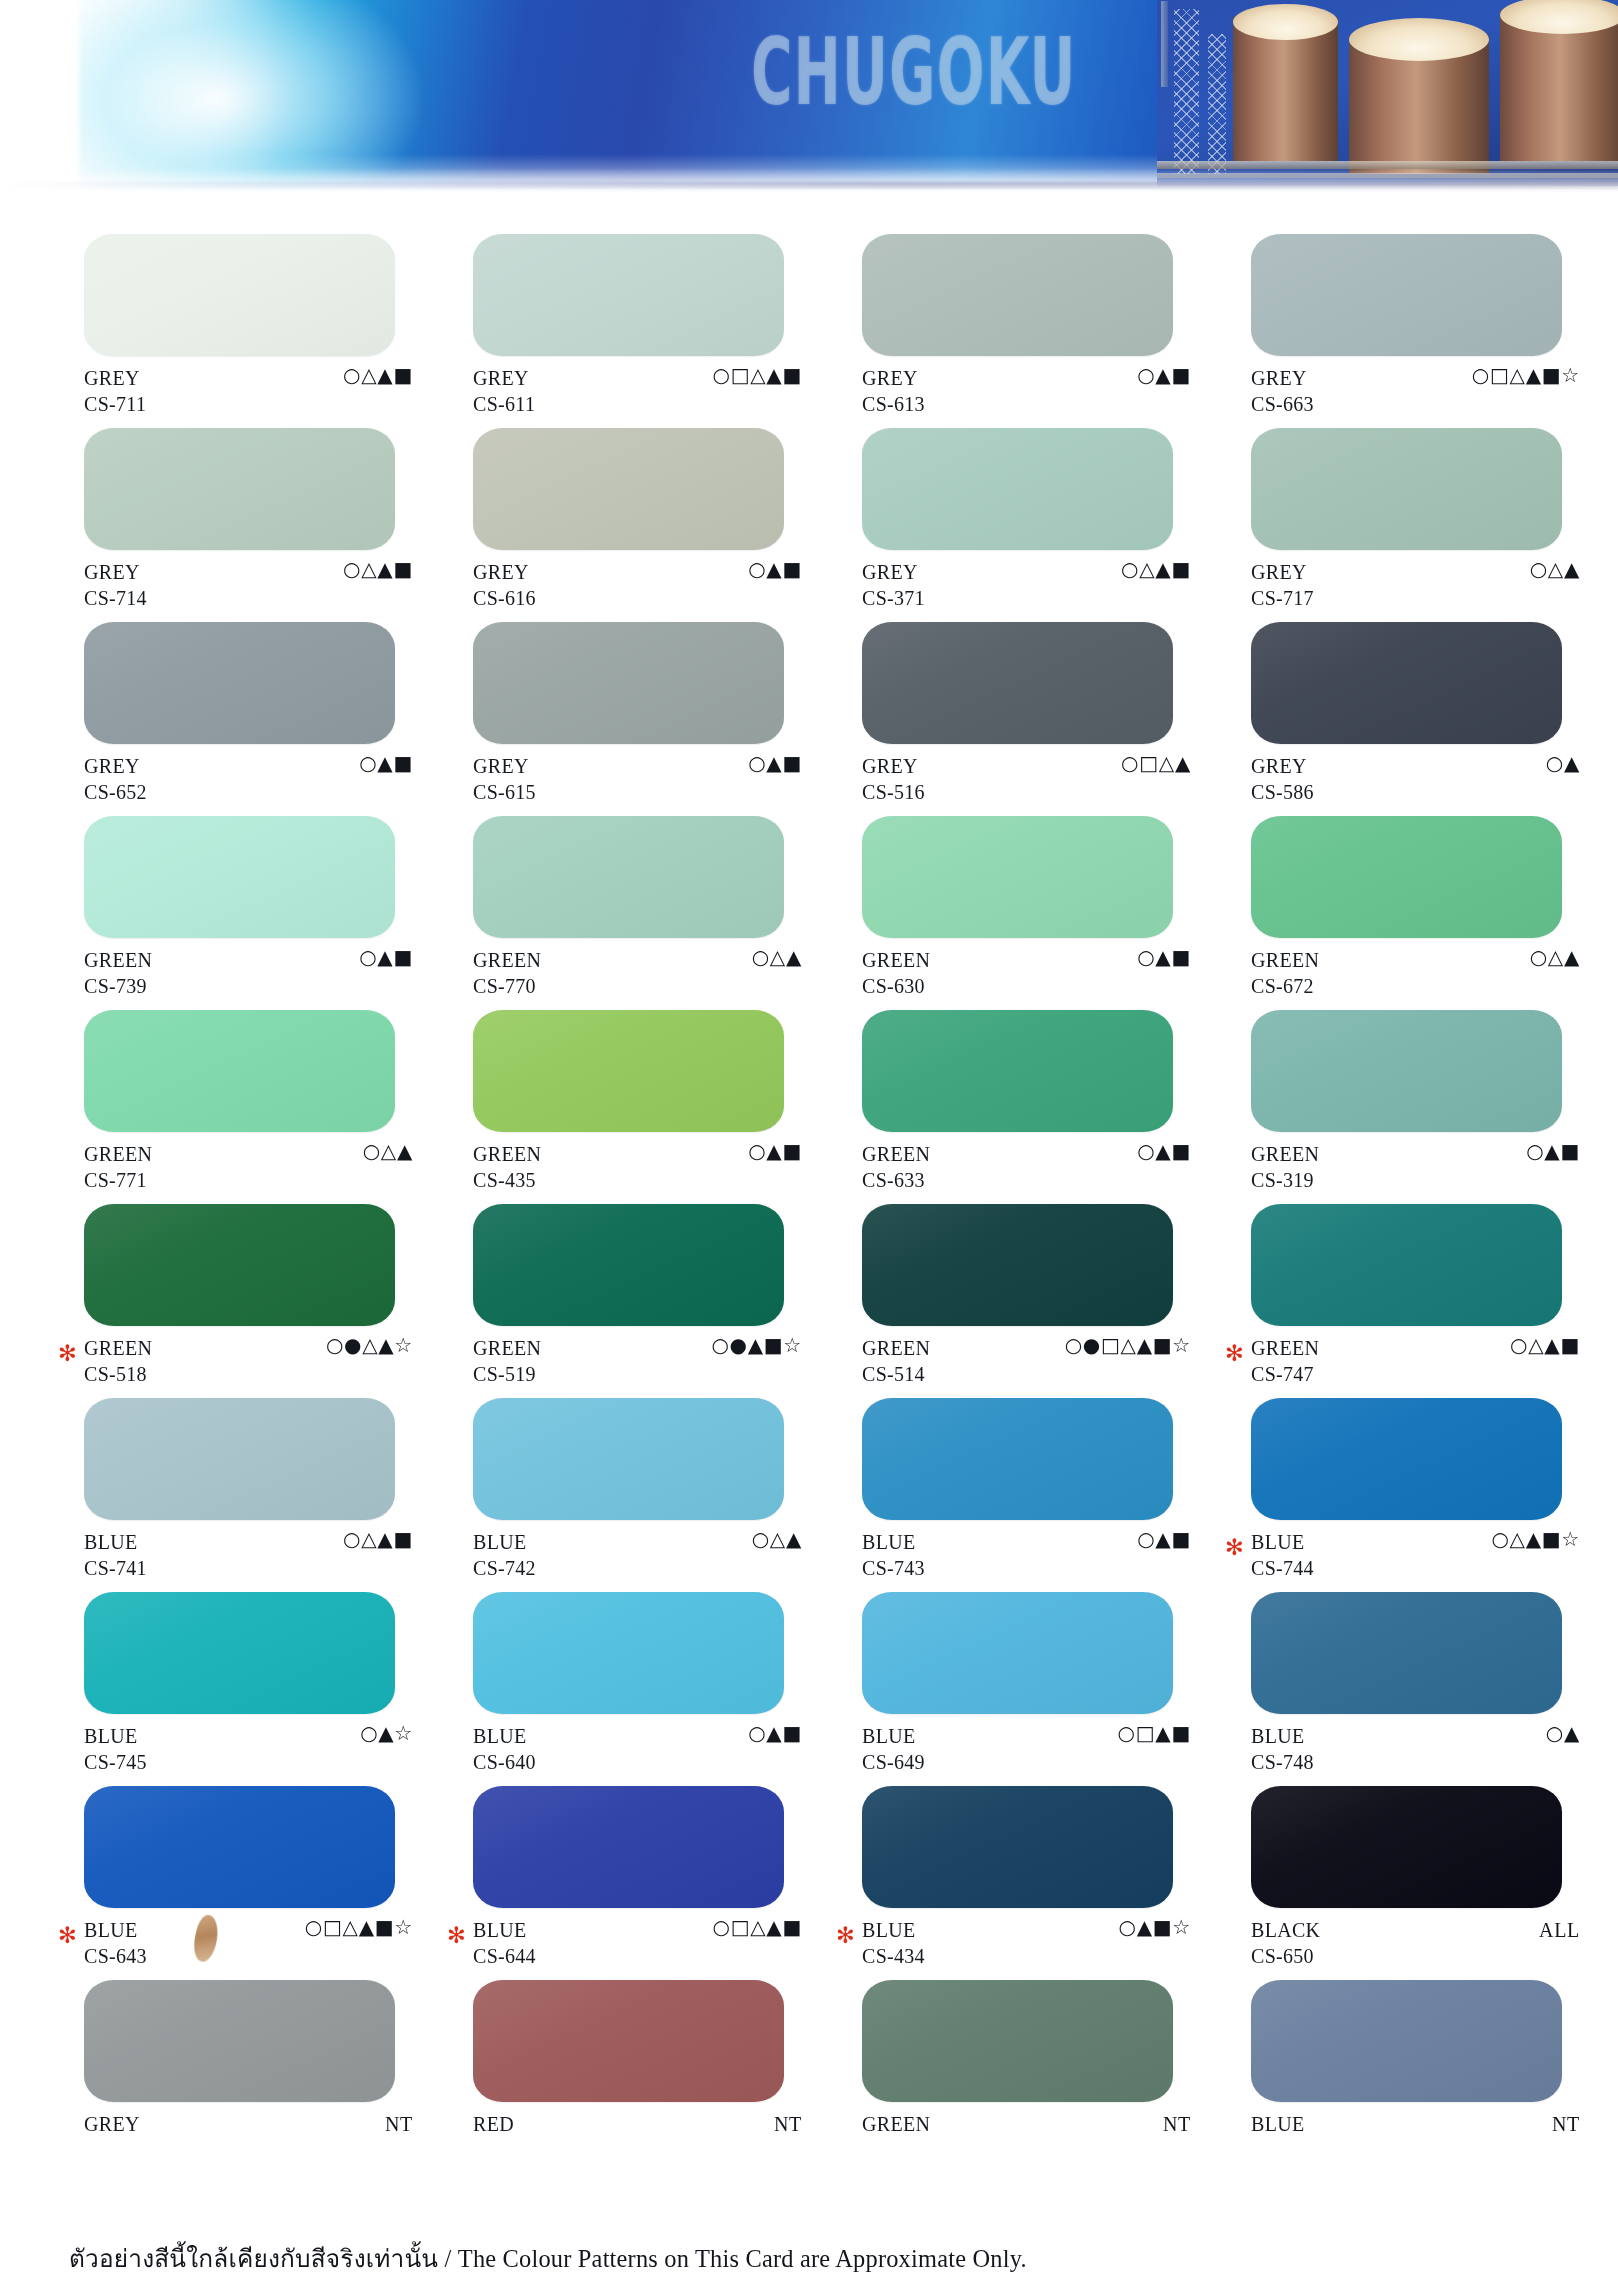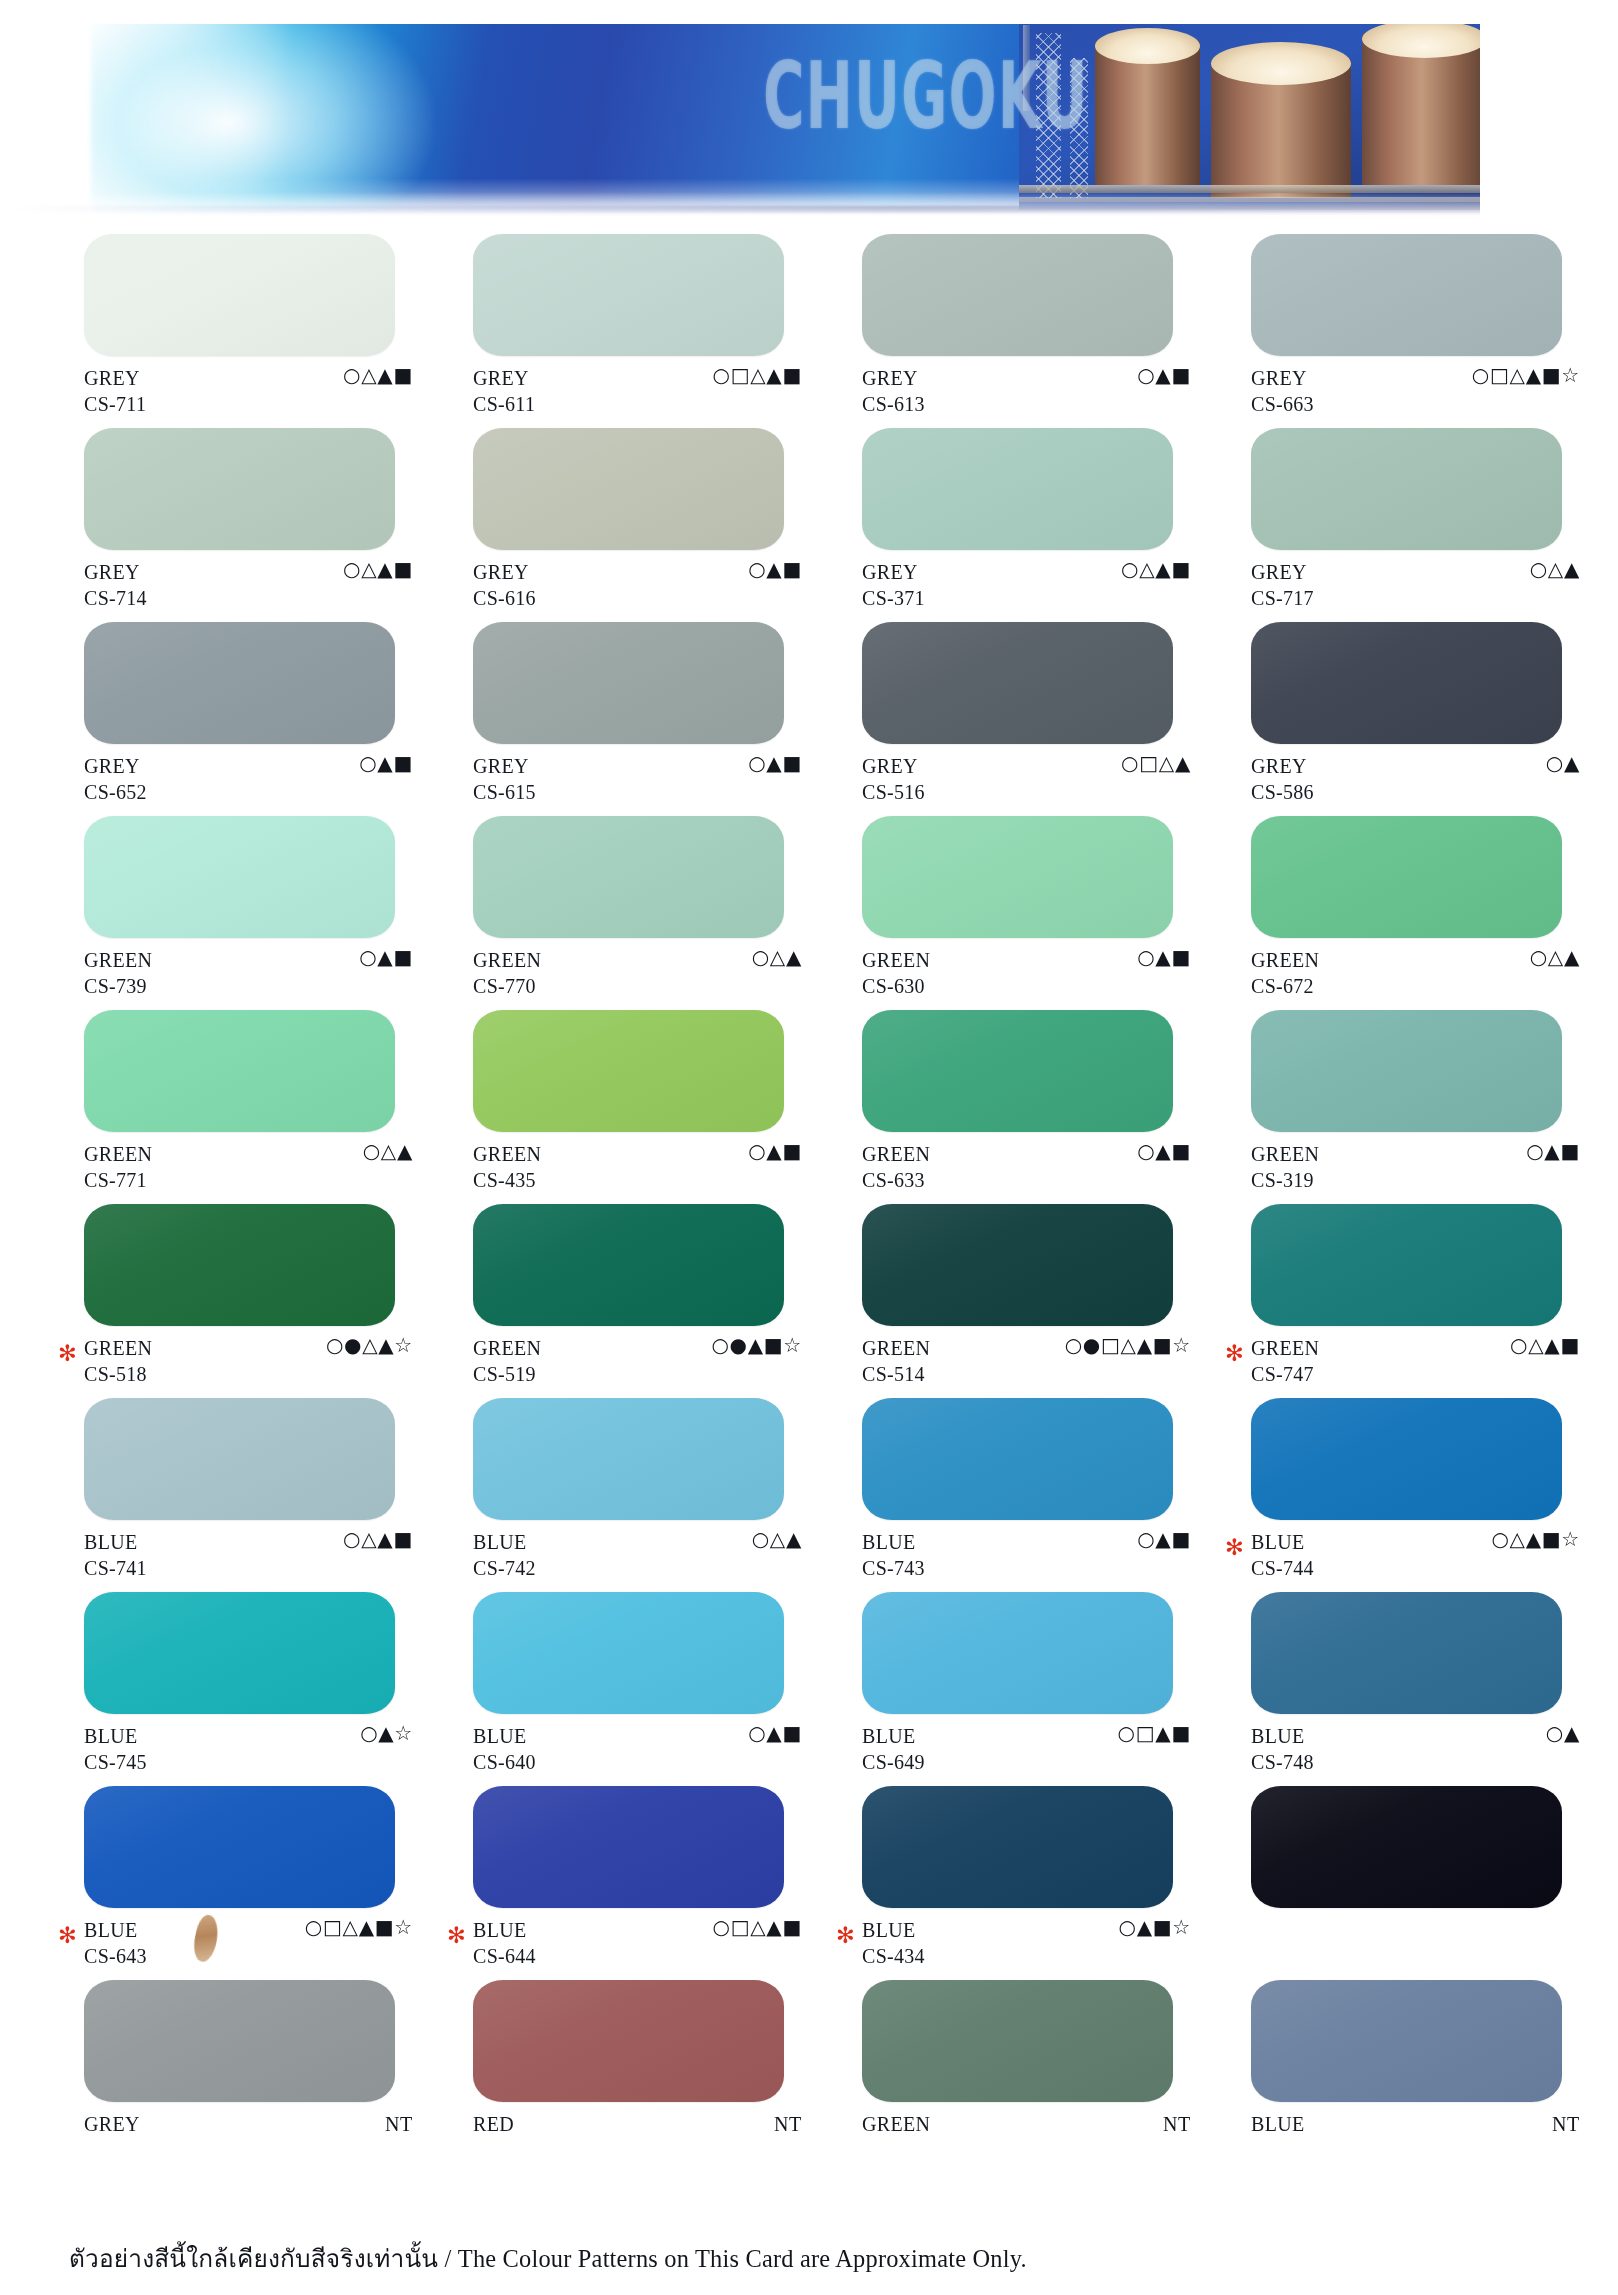--- a/index.html
+++ b/index.html
@@ -7,23 +7,22 @@
   body{
     width:1618px;height:2295px;
     font-family:"Liberation Serif", serif;
     -webkit-font-smoothing:antialiased;
     overflow:hidden;
     position:relative;
   }
 
   
   .banner{
-    position:absolute;left:12px;top:0;width:1468px;height:198px;
+    position:absolute;left:0;top:0;width:1618px;height:198px;
     overflow:hidden;
-    margin-top:24px;
   }
   .banner-bg{
     position:absolute;inset:0;
     background:
       linear-gradient(to bottom, rgba(255,255,255,0) 78%, rgba(255,255,255,0.55) 92%, #fff 100%),
       linear-gradient(100deg,
         #ffffff 0%,
         #eef9fd 6%,
         #bfe9f6 11%,
         #63c8ec 15%,
@@ -573,20 +572,25 @@
           <span class="star">✻</span>
           <span class="nm">BLUE</span>
           <span class="code">CS-434</span>
           <span class="syms">○▲■☆</span>
         </div>
       </div>
       <div class="cell c3">
         <div class="chip" style="background: rgb(10, 10, 22);">
           <div class="sheen"></div>
         </div>
+        <div class="meta">
+          <span class="nm">BLACK</span>
+          <span class="code">CS-650</span>
+          <span class="syms allw">ALL</span>
+        </div>
       </div>
     </div>
     <div class="srow last">
       <div class="cell c0">
         <div class="chip" style="background: rgb(147, 153, 154);">
           <div class="sheen"></div>
         </div>
         <div class="meta">
           <span class="nm">GREY</span>
           <span class="syms allw">NT</span>

